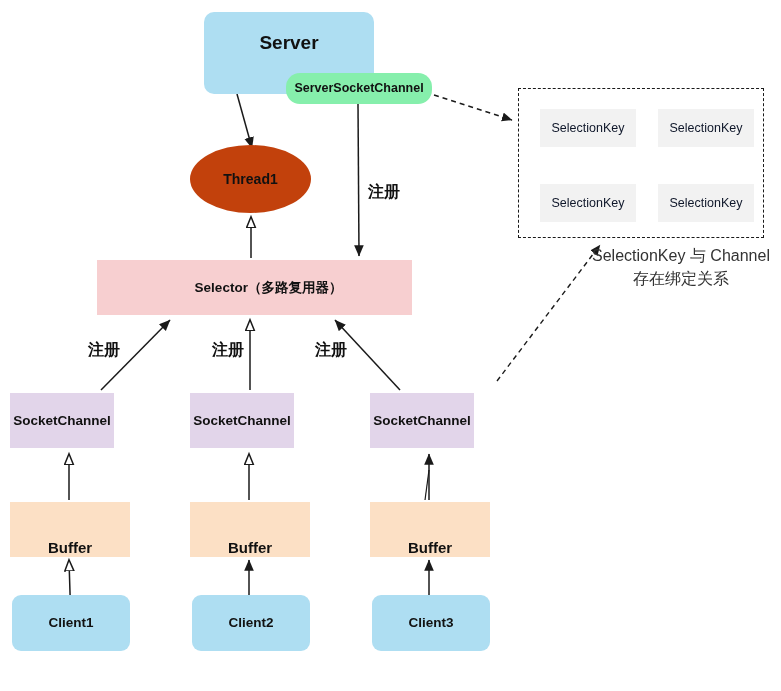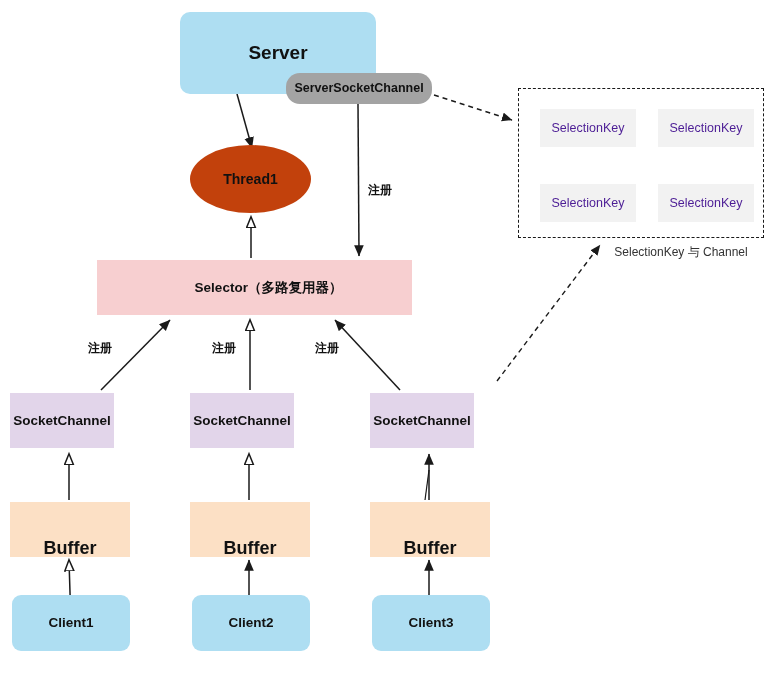--- a/index.html
+++ b/index.html
@@ -30,34 +30,34 @@
     z-index: 3;
   }
   .node-label {
     font-weight: bold;
     color: #111111;
     line-height: 1.15;
   }
 
   
   #server-node {
-    left: 180px; top: 12px;
-    width: 196px; height: 82px;
+    left: 204px; top: 12px;
+    width: 170px; height: 82px;
     background: #aedef2;
     border-radius: 10px;
     align-items: flex-start;
-    padding-top: 30px;
+    padding-top: 20px;
   }
   #server-node .node-label { font-size: 19px; }
 
   
   #serversocketchannel-node {
     left: 286px; top: 73px;
     width: 146px; height: 31px;
-    background: #a3a3a3;
+    background: #86efac;
     z-index: 4;
     border-radius: 14px;
   }
   #serversocketchannel-node .node-label { font-size: 12.5px; }
 
   
   #thread1-node {
     left: 190px; top: 145px;
     width: 121px; height: 68px;
     background: #c2410c;
@@ -84,21 +84,21 @@
   #socketchannel-node-1 { left: 10px; }
   #socketchannel-node-2 { left: 190px; }
   #socketchannel-node-3 { left: 370px; }
 
   
   .buffer-node {
     width: 120px; height: 55px;
     background: #fce0c5;
     top: 502px;
   }
-  .buffer-node .node-label { font-size: 18px; margin-top: 37px; }
+  .buffer-node .node-label { font-size: 15px; margin-top: 37px; }
   #buffer-node-1 { left: 10px; }
   #buffer-node-2 { left: 190px; }
   #buffer-node-3 { left: 370px; }
 
   
   .client-node {
     width: 118px; height: 56px;
     background: #aedef2;
     border-radius: 9px;
     top: 595px;
@@ -118,44 +118,44 @@
     z-index: 3;
     background: transparent;
   }
   .selectionkey-cell {
     position: absolute;
     width: 96px; height: 38px;
     background: #f2f2f2;
     display: flex;
     align-items: center;
     justify-content: center;
-    color: #4c1d95;
+    color: #0f172a;
     font-size: 12.5px;
   }
   #selectionkey-cell-1 { left: 21px;  top: 20px; }
   #selectionkey-cell-2 { left: 139px; top: 20px; }
   #selectionkey-cell-3 { left: 21px;  top: 95px; }
   #selectionkey-cell-4 { left: 139px; top: 95px; }
 
   
   #selectionkey-caption {
     position: absolute;
     left: 590px; top: 244px;
     width: 182px;
     text-align: center;
-    font-size: 12px;
+    font-size: 16px;
     color: #333333;
     line-height: 1.45;
     z-index: 3;
   }
 
   
   .edge-label {
     position: absolute;
-    font-size: 12px;
+    font-size: 16px;
     font-weight: bold;
     color: #111111;
     white-space: nowrap;
     z-index: 4;
   }
   #register-label-ssc  { left: 368px; top: 182px; }
   #register-label-sc-1 { left:  88px; top: 340px; }
   #register-label-sc-2 { left: 212px; top: 340px; }
   #register-label-sc-3 { left: 315px; top: 340px; }
 </style>
@@ -253,18 +253,19 @@
 
 <div id="selectionkey-group">
   <div class="selectionkey-cell" id="selectionkey-cell-1">SelectionKey</div>
   <div class="selectionkey-cell" id="selectionkey-cell-2">SelectionKey</div>
   <div class="selectionkey-cell" id="selectionkey-cell-3">SelectionKey</div>
   <div class="selectionkey-cell" id="selectionkey-cell-4">SelectionKey</div>
 </div>
 
 <div id="selectionkey-caption">
   <div>SelectionKey 与 Channel</div>
+  <div>存在绑定关系</div>
 </div>
 
 <div class="edge-label" id="register-label-ssc">注册</div>
 <div class="edge-label" id="register-label-sc-1">注册</div>
 <div class="edge-label" id="register-label-sc-2">注册</div>
 <div class="edge-label" id="register-label-sc-3">注册</div>
 
 </body></html>

